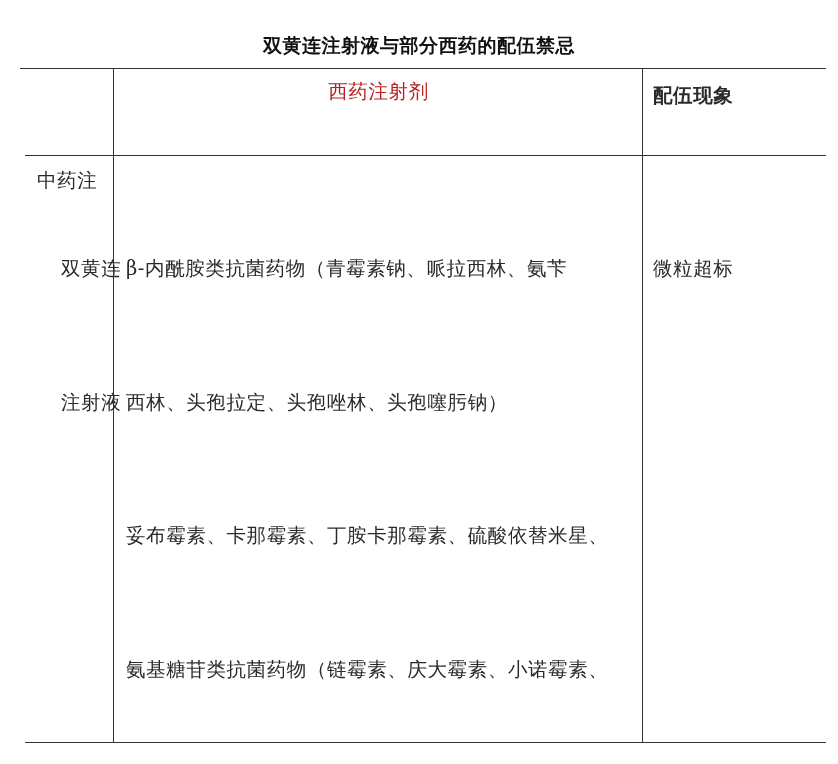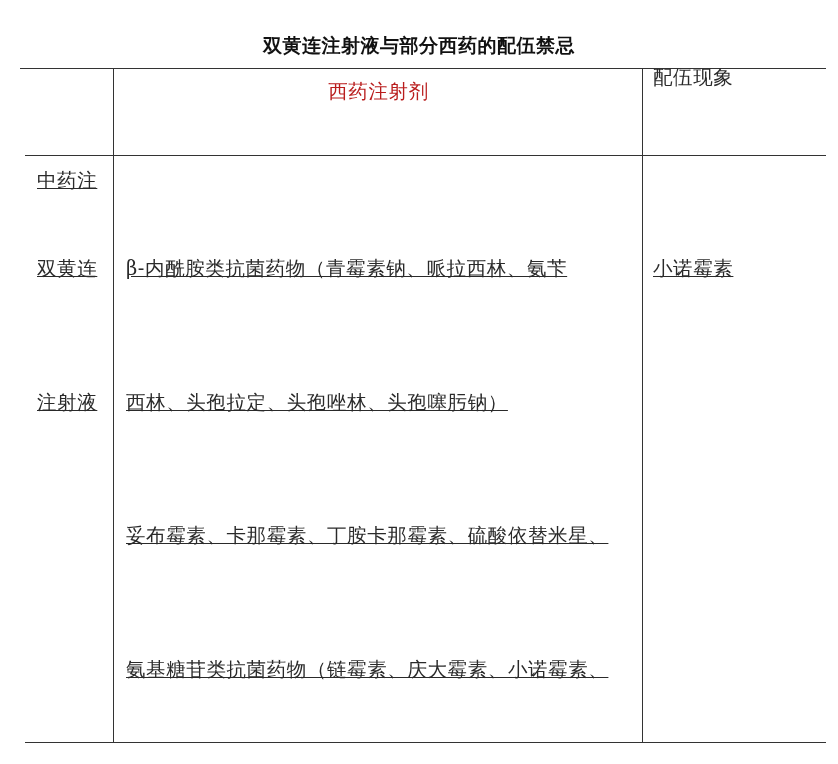--- a/index.html
+++ b/index.html
@@ -54,45 +54,45 @@
     position: absolute;
     left: 115px;
     width: 527px;
     text-align: center;
     top: 75px;
     font-size: 19.5px;
     line-height: 34px;
     color: #b91c1c;
     letter-spacing: 0.6px;
   }
-  .line { display: block; height: 44.5px; text-decoration: underline; }
+  .line { display: block; height: 44.5px; }
 </style>
 </head>
 <body>
 
 <div class="title">双黄连注射液与部分西药的配伍禁忌</div>
 
 <div>
 
   <div class="hline" style="left:20px; width:806px; top:68px;"></div>
   <div class="hline" style="left:25px; width:801px; top:155px;"></div>
   <div class="hline" style="left:25px; width:801px; top:742px;"></div>
 
   <div class="vline" style="left:113px; top:68px; height:675px;"></div>
   <div class="vline" style="left:642px; top:68px; height:675px;"></div>
 
   <div>
     <div class="cell-text col1" style="top:70px;">
       <span class="line">中药注</span>
     </div>
     <div class="header-center">西药注射剂</div>
-    <div class="cell-text col3" style="top:56px;">配伍现象</div>
+    <div class="cell-text col3" style="top:74px;font-weight:bold;">配伍现象</div>
   </div>
 
-  <div class="cell-text col1" style="top:158px;">
+  <div class="cell-text col1" style="top:158px;margin-left:24px;">
     <span class="line">双黄连</span>
     <span class="line">注射液</span>
   </div>
 
   <div class="cell-text col2" style="top:158px;">
     <span class="line">β-内酰胺类抗菌药物（青霉素钠、哌拉西林、氨苄</span>
     <span class="line">西林、头孢拉定、头孢唑林、头孢噻肟钠）</span>
     <span class="line">妥布霉素、卡那霉素、丁胺卡那霉素、硫酸依替米星、</span>
     <span class="line">氨基糖苷类抗菌药物（链霉素、庆大霉素、小诺霉素、</span>
     
@@ -100,21 +100,21 @@
     
     
     
     
     
     
     
   </div>
 
   <div class="cell-text col3" style="top:158px;">
-    <span class="line">小诺霉素</span>
+    <span class="line">微粒超标</span>
     <span class="line"></span>
     
     
     
     
     
     
     
     
     

